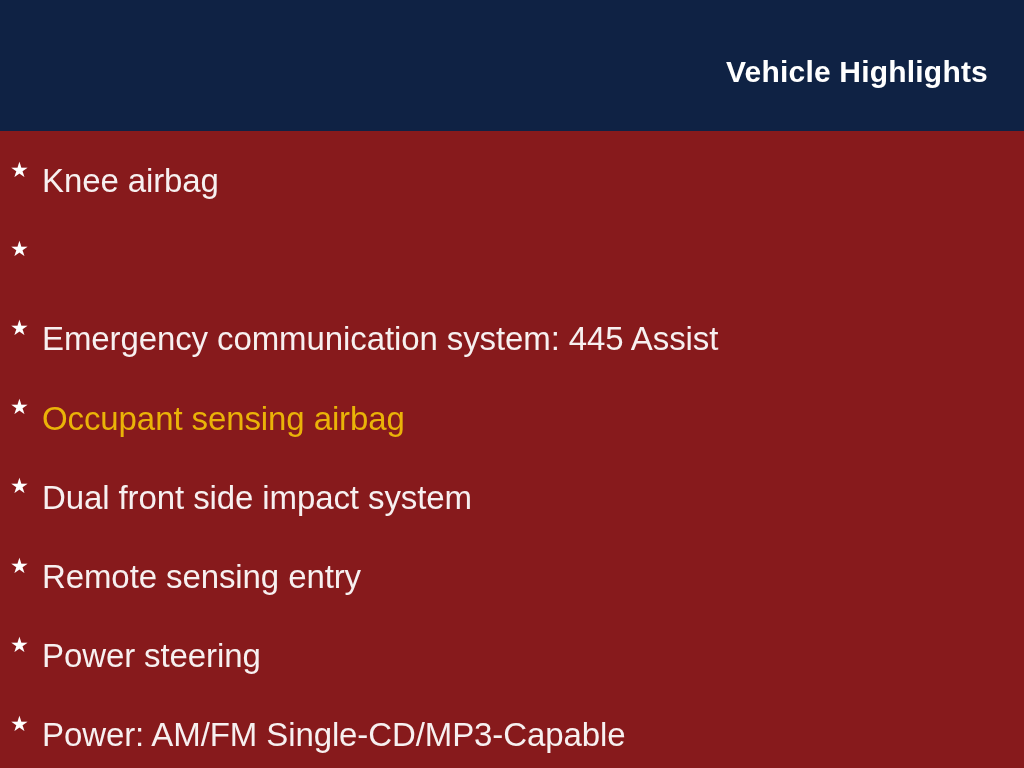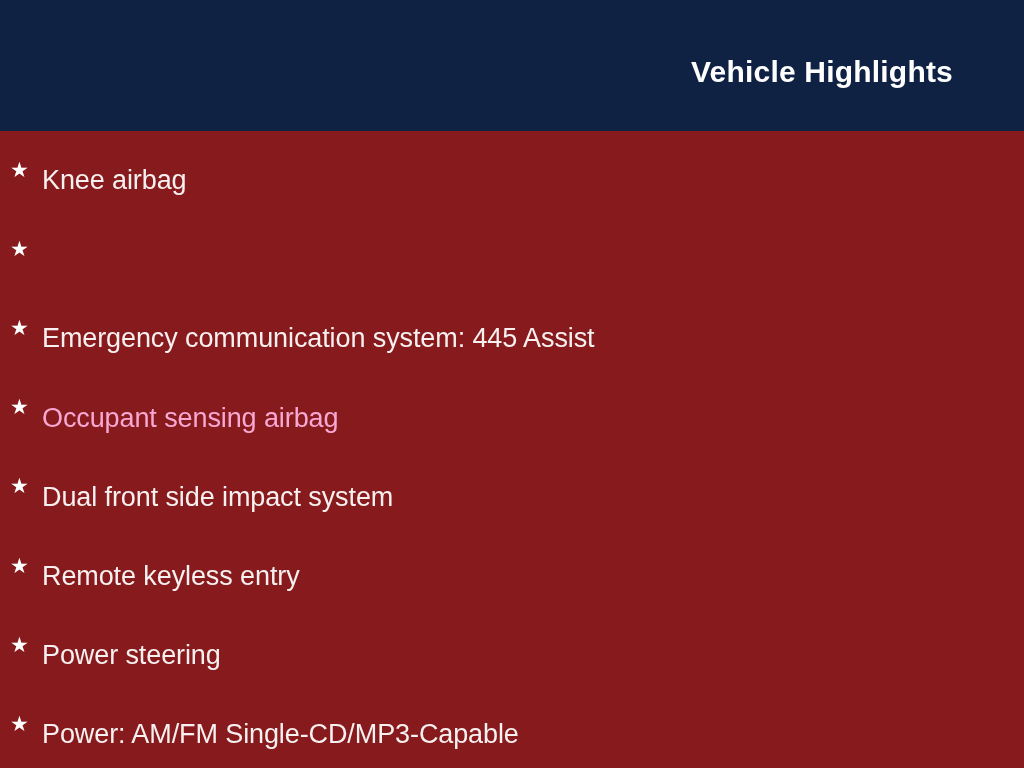--- a/index.html
+++ b/index.html
@@ -26,21 +26,21 @@
     position: absolute;
     top: 0;
     left: 0;
     width: 1024px;
     height: 131px;
     background: #0f2244;
     box-sizing: border-box;
     display: flex;
     align-items: center;
     justify-content: flex-end;
-    padding-right: 71px;
+    padding-right: 36px;
   }
   #slide-title {
     color: #ffffff;
     font-size: 30px;
     font-weight: bold;
     letter-spacing: 0.2px;
     line-height: 1;
     white-space: nowrap;
     margin-top: 12px;
   }
@@ -68,21 +68,21 @@
     width: 32px;
     flex: 0 0 32px;
     color: #ffffff;
     font-size: 21px;
     line-height: 1;
     text-align: left;
     transform: translateY(-1px);
   }
   .highlight-text {
     color: #f7f0f0;
-    font-size: 27px;
+    font-size: 33px;
     line-height: 1;
     letter-spacing: -0.1px;
     margin-top: 21px;
   }
 </style>
 </head>
 <body>
 
 <div id="slide" style="background: rgb(135, 26, 28);">
 
@@ -97,29 +97,29 @@
       </li>
       <li class="highlight-item" style="top: 98.2px;">
         <span class="bullet-star">★</span>
       </li>
       <li class="highlight-item" style="top: 177.4px;">
         <span class="bullet-star">★</span>
         <span class="highlight-text" style="color: rgb(247, 240, 240);">Emergency communication system: 445 Assist</span>
       </li>
       <li class="highlight-item" style="top: 256.6px;">
         <span class="bullet-star">★</span>
-        <span class="highlight-text" style="color: #f9a8d4;">Occupant sensing airbag</span>
+        <span class="highlight-text" style="color: #eab308;">Occupant sensing airbag</span>
       </li>
       <li class="highlight-item" style="top: 335.8px;">
         <span class="bullet-star">★</span>
         <span class="highlight-text" style="color: rgb(247, 240, 240);">Dual front side impact system</span>
       </li>
       <li class="highlight-item" style="top: 415px;">
         <span class="bullet-star">★</span>
-        <span class="highlight-text" style="color: rgb(247, 240, 240);">Remote keyless entry</span>
+        <span class="highlight-text" style="color: rgb(247, 240, 240);">Remote sensing entry</span>
       </li>
       <li class="highlight-item" style="top: 494.2px;">
         <span class="bullet-star">★</span>
         <span class="highlight-text" style="color: rgb(247, 240, 240);">Power steering</span>
       </li>
       <li class="highlight-item" style="top: 573.4px;">
         <span class="bullet-star">★</span>
         <span class="highlight-text" style="color: rgb(247, 240, 240);">Power: AM/FM Single-CD/MP3-Capable</span>
       </li>
     </ul>

